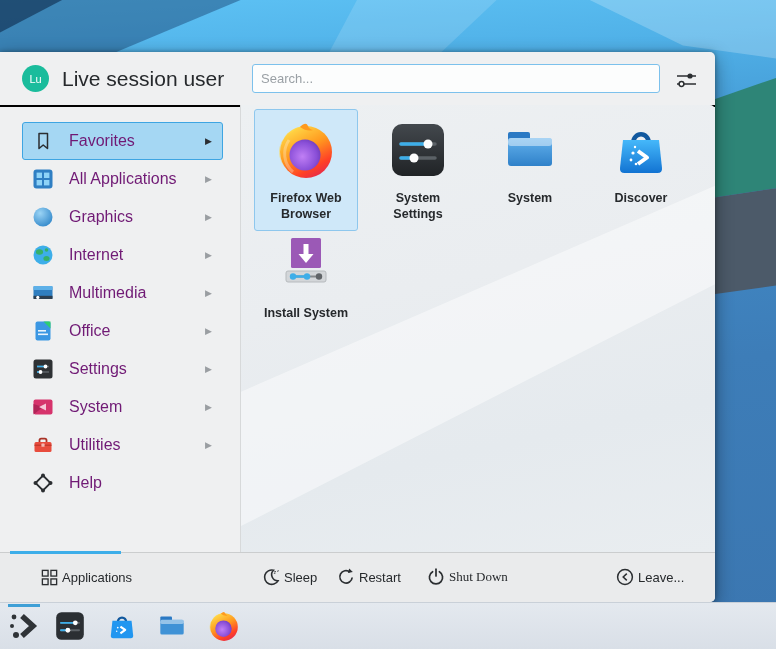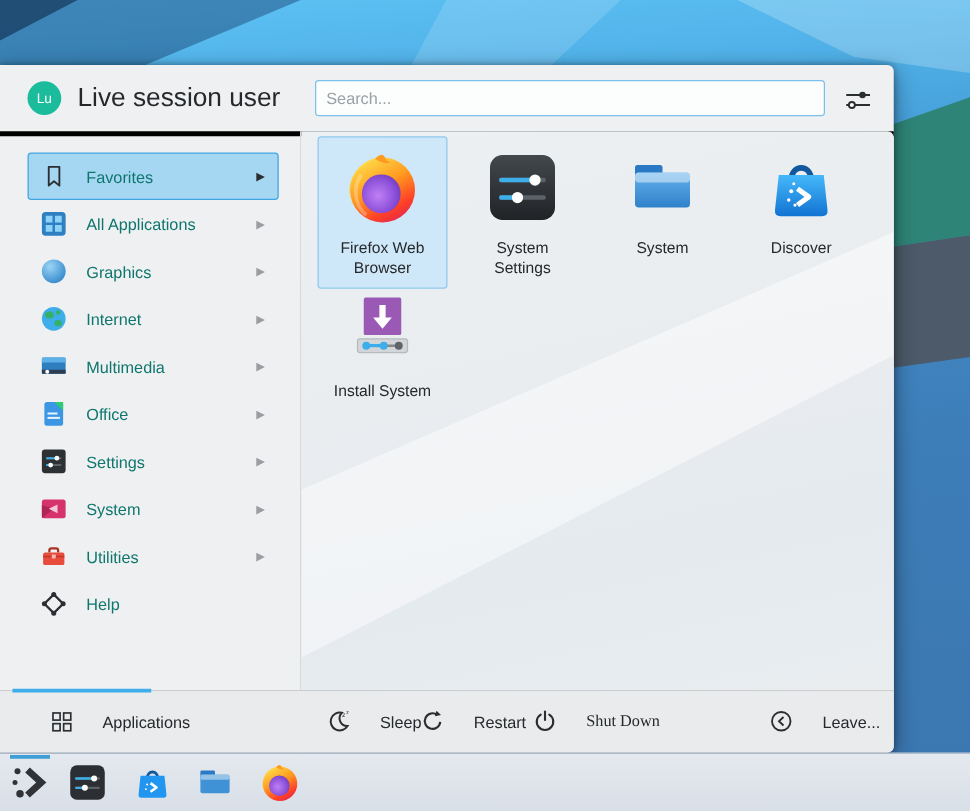--- a/index.html
+++ b/index.html
@@ -15,60 +15,60 @@
   .wp-light-mid{background:rgba(255,255,255,.14);clip-path:polygon(46% 0,64% 0,56% 9%,42% 9%);}
   .wp-dark-tl{background:rgba(23,62,108,.45);clip-path:polygon(0 0,31% 0,13% 9%,0 9%);}
   .wp-navy{background:rgba(9,32,64,.55);clip-path:polygon(0 0,8% 0,0 5%);}
   .wp-teal{background:#2e8577;clip-path:polygon(88% 17%,100% 12%,100% 29%,86% 31.5%);}
   .wp-slate{background:#4c5a69;clip-path:polygon(86% 31.5%,100% 29%,100% 44%,85% 46.5%);}
 
   
   .launcher{position:absolute;left:0;top:52px;width:715px;height:550px;
     background:#eff0f1;border-radius:0 5px 5px 0;
     box-shadow:0 5px 18px rgba(0,0,0,.42),0 0 5px rgba(0,0,0,.33);}
-  .lheader{position:absolute;top:0;left:0;right:0;height:53px;border-bottom:4px solid #000000;}
+  .lheader{position:absolute;top:0;left:0;right:0;height:53px;border-bottom:2px solid #000000;}
   .avatar{position:absolute;left:22px;top:13px;width:27px;height:27px;border-radius:50%;
     background:#1abc9c;color:#fff;font-size:11px;display:flex;align-items:center;justify-content:center;cursor:default;}
   .username{position:absolute;left:62px;top:0;height:53px;line-height:53px;font-size:21px;color:#26292c;}
   .search{position:absolute;left:252px;top:12px;width:408px;height:29px;box-sizing:border-box;
     border:1px solid #7cc1ec;border-radius:3px;background:#fcfdfd;padding:0 8px;font-size:13px;color:#3b82f6;outline:none;}
   .search::placeholder{color:#9aa0a5;}
   .config-btn{position:absolute;left:671px;top:16px;width:30px;height:24px;
     display:flex;align-items:center;justify-content:center;background:none;border:none;padding:0;}
 
   
   .sidebar{position:absolute;left:0;top:53px;width:240px;bottom:49px;padding-top:17px;box-sizing:border-box;}
   .side-item{display:flex;align-items:center;height:38px;margin:0 17px 0 22px;padding:0 8px 0 8px;
     border:1px solid transparent;border-radius:3px;box-sizing:border-box;cursor:default;}
   .side-item.selected{background:#a5d7f3;border-color:#3ea5e2;}
   .si-icon{width:24px;height:24px;margin-right:14px;display:flex;align-items:center;justify-content:center;flex:none;}
-  .si-label{font-size:13px;color:#0f766e;flex:1;white-space:nowrap;}
+  .si-label{font-size:16px;color:#701a75;flex:1;white-space:nowrap;}
   .si-arrow{font-size:9px;color:#9a9ea2;margin-right:2px;}
   .side-item.selected .si-arrow{color:#2b2e31;}
   .vsep{position:absolute;left:240px;top:53px;bottom:0;width:1px;background:#d7d9da;}
 
   
   .content{position:absolute;left:241px;top:53px;right:0;bottom:49px;overflow:hidden;border-radius:0 5px 0 0;
     background:linear-gradient(168deg,#edf0f2 0%,#eaedf0 40%,#e5eaee 72%,#e9edf0 100%);}
   .content::before{content:"";position:absolute;inset:0;background:rgba(255,255,255,.45);
     clip-path:polygon(0 64%,100% 18%,100% 40%,0 94%);}
   .app-cell{position:absolute;width:104px;display:flex;flex-direction:column;align-items:center;
-    padding:8px 2px;box-sizing:border-box;border:1px solid transparent;border-radius:3px;cursor:default;}
+    padding:8px 2px;box-sizing:border-box;border:1px solid transparent;border-radius:3px;cursor:default;font-weight:bold;}
   .app-cell.selected{background:#cfe8f9;border-color:#8ec7ed;}
   .app-icon{width:64px;height:64px;}
   .app-label{margin-top:8px;font-size:12.5px;color:#26292c;text-align:center;line-height:1.28;max-width:88px;}
   .cell-0{left:13px;top:4px;}  .cell-1{left:125px;top:4px;}
   .cell-2{left:237px;top:4px;} .cell-3{left:348px;top:4px;}
   .cell-4{left:13px;top:119px;}
 
   
   .lfooter{position:absolute;left:0;right:0;bottom:0;height:49px;background:#eaebec;
     border-top:1px solid #cbcdce;border-radius:0 0 5px 0;}
   .tab-line{position:absolute;left:10px;top:-2px;width:111px;height:3px;background:#3daee9;}
-  .f-btn{position:absolute;top:0;height:48px;display:flex;align-items:center;gap:23px;
+  .f-btn{position:absolute;top:0;height:48px;display:flex;align-items:center;gap:3px;
     font-size:13px;color:#26292c;background:none;border:none;padding:0;cursor:default;}
   .f-applications{left:40px;} .f-places{left:141px;}
   .f-sleep{left:261px;} .f-restart{left:336px;} .f-shutdown{left:426px;font-family:Liberation Serif, serif;} .f-leave{left:615px;}
 
   
   .taskbar{position:absolute;left:0;top:602px;width:776px;height:47px;box-sizing:border-box;
     background:linear-gradient(#e4e9ef,#d9dfe7);border-top:1px solid #c9d0d8;}
   .tb-btn{position:absolute;top:5px;width:36px;height:36px;display:flex;align-items:center;justify-content:center;
     background:none;border:none;padding:0;}
   .tb-0{left:6px;} .tb-1{left:52px;} .tb-2{left:104px;} .tb-3{left:154px;} .tb-4{left:206px;}

